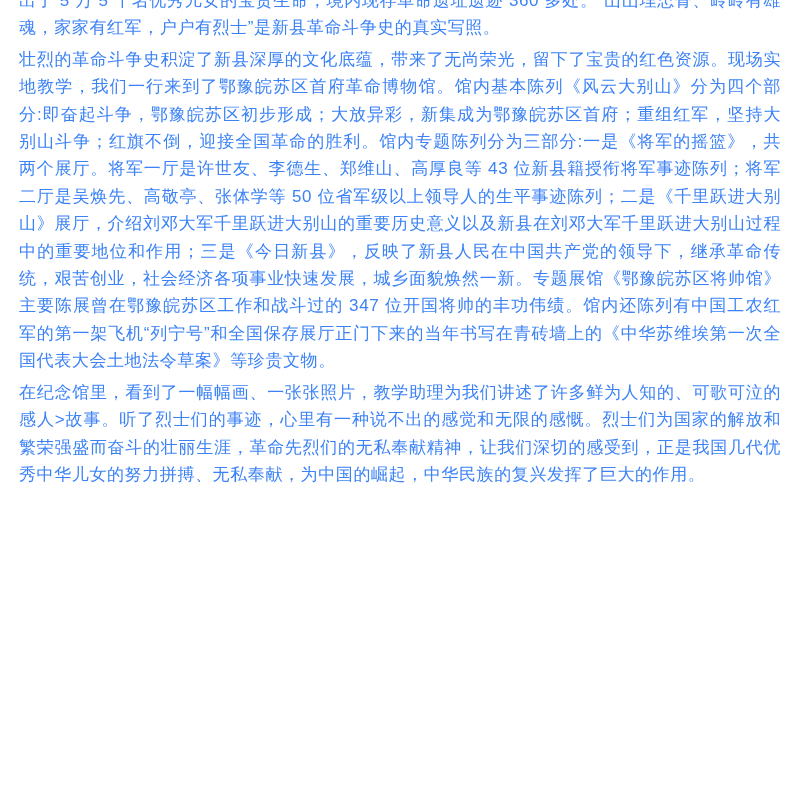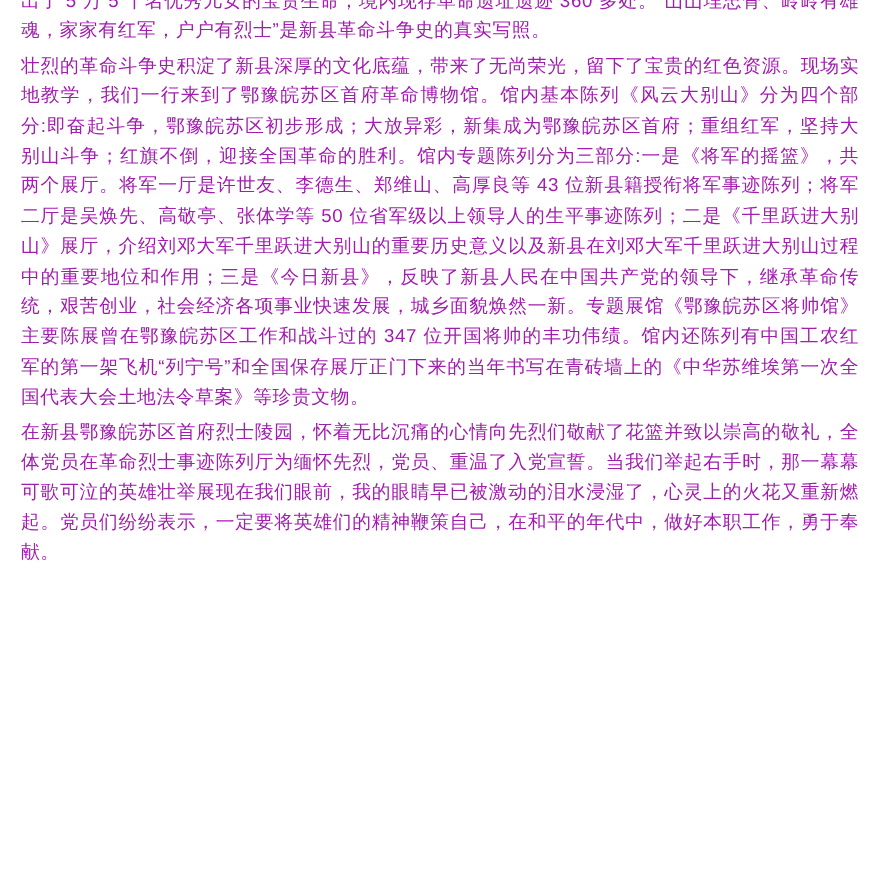--- a/index.html
+++ b/index.html
@@ -10,21 +10,21 @@
     background: #ffffff;
     overflow: hidden;
   }
   .page {
     box-sizing: border-box;
     width: 800px;
     height: 800px;
     padding: 0 19px;
     overflow: hidden;
     font-family: "Liberation Sans", "DejaVu Sans", sans-serif;
-    color: #a21caf;
+    color: #3b82f6;
     font-size: 17px;
     line-height: 27.4px;
     text-align: justify;
     letter-spacing: 0.6px;
     word-break: break-all;
   }
   .page p {
     margin: 0 0 4px 0;
     text-align: justify;
     text-align-last: left;
@@ -33,14 +33,14 @@
   .page p:first-child {
     margin-top: -13px;
   }
 </style>
 </head>
 <body>
 
 <div class="page">
   <p>出了 5 万 5 千名优秀儿女的宝贵生命，境内现存革命遗址遗迹 360 多处。“山山埋忠骨、岭岭有雄魂，家家有红军，户户有烈士”是新县革命斗争史的真实写照。</p>
   <p>壮烈的革命斗争史积淀了新县深厚的文化底蕴，带来了无尚荣光，留下了宝贵的红色资源。现场实地教学，我们一行来到了鄂豫皖苏区首府革命博物馆。馆内基本陈列《风云大别山》分为四个部分:即奋起斗争，鄂豫皖苏区初步形成；大放异彩，新集成为鄂豫皖苏区首府；重组红军，坚持大别山斗争；红旗不倒，迎接全国革命的胜利。馆内专题陈列分为三部分:一是《将军的摇篮》，共两个展厅。将军一厅是许世友、李德生、郑维山、高厚良等 43 位新县籍授衔将军事迹陈列；将军二厅是吴焕先、高敬亭、张体学等 50 位省军级以上领导人的生平事迹陈列；二是《千里跃进大别山》展厅，介绍刘邓大军千里跃进大别山的重要历史意义以及新县在刘邓大军千里跃进大别山过程中的重要地位和作用；三是《今日新县》，反映了新县人民在中国共产党的领导下，继承革命传统，艰苦创业，社会经济各项事业快速发展，城乡面貌焕然一新。专题展馆《鄂豫皖苏区将帅馆》主要陈展曾在鄂豫皖苏区工作和战斗过的 347 位开国将帅的丰功伟绩。馆内还陈列有中国工农红军的第一架飞机“列宁号”和全国保存展厅正门下来的当年书写在青砖墙上的《中华苏维埃第一次全国代表大会土地法令草案》等珍贵文物。</p>
-  <p>在新县鄂豫皖苏区首府烈士陵园，怀着无比沉痛的心情向先烈们敬献了花篮并致以崇高的敬礼，全体党员在革命烈士事迹陈列厅为缅怀先烈，党员、重温了入党宣誓。当我们举起右手时，那一幕幕可歌可泣的英雄壮举展现在我们眼前，我的眼睛早已被激动的泪水浸湿了，心灵上的火花又重新燃起。党员们纷纷表示，一定要将英雄们的精神鞭策自己，在和平的年代中，做好本职工作，勇于奉献。</p>
+  <p>在纪念馆里，看到了一幅幅画、一张张照片，教学助理为我们讲述了许多鲜为人知的、可歌可泣的感人&gt;故事。听了烈士们的事迹，心里有一种说不出的感觉和无限的感慨。烈士们为国家的解放和繁荣强盛而奋斗的壮丽生涯，革命先烈们的无私奉献精神，让我们深切的感受到，正是我国几代优秀中华儿女的努力拼搏、无私奉献，为中国的崛起，中华民族的复兴发挥了巨大的作用。</p>
 </div>
 
 </body></html>

